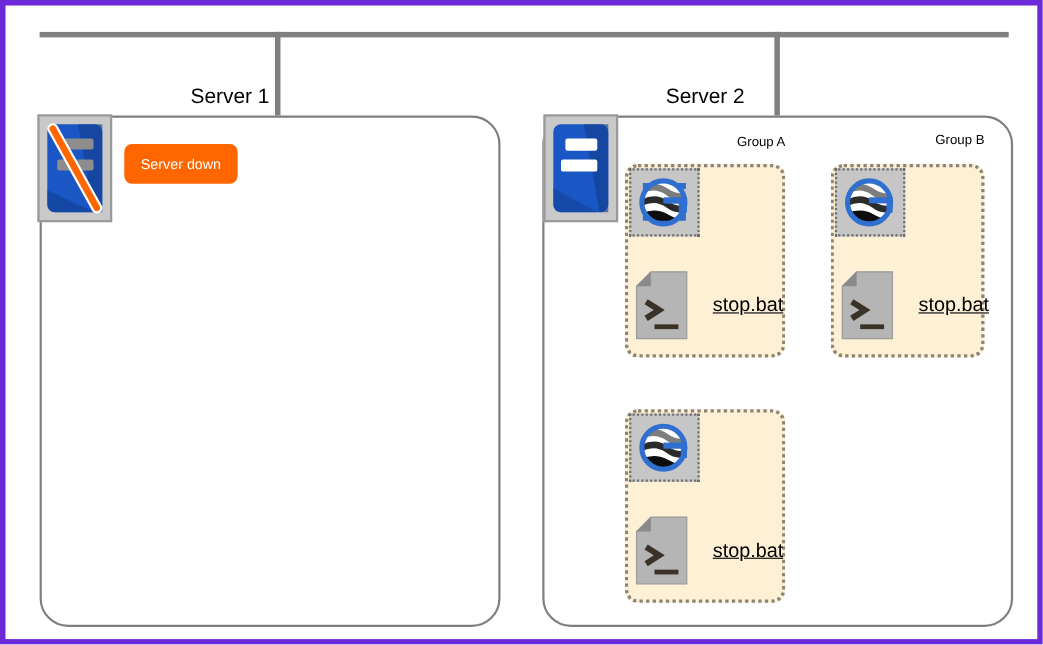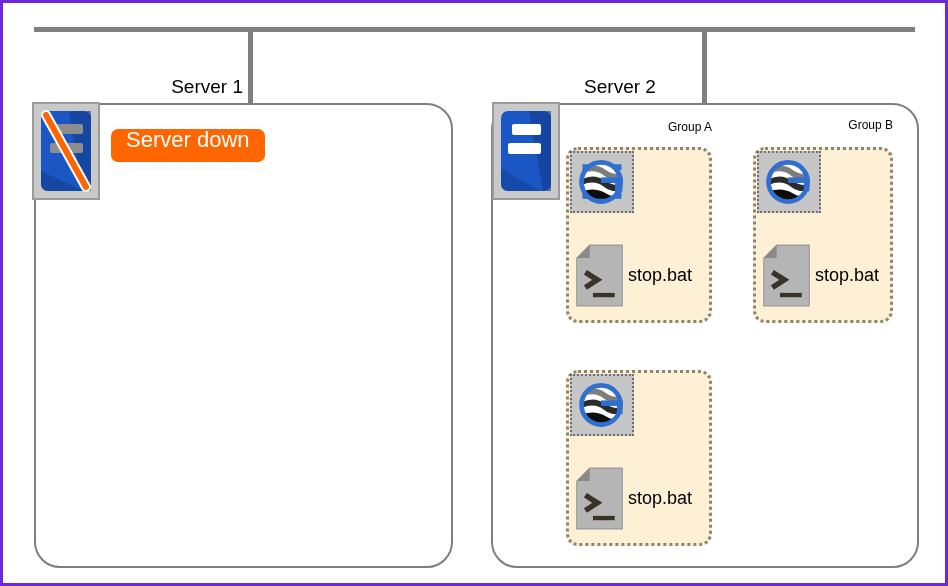--- a/index.html
+++ b/index.html
@@ -6,21 +6,21 @@
   body{
     font-family:"Liberation Sans","DejaVu Sans",sans-serif;
     -webkit-font-smoothing:antialiased;
   }
   #canvas{
     position:relative;
     width:948px;
     height:586px;
     background:#ffffff;
     box-sizing:border-box;
-    border:3px solid #6d28d9;
+    border:5px solid #6d28d9;
     overflow:hidden;
   }
 
   
   .bus-line{
     position:absolute;
     background:#7f7f7f;
   }
   #bus-horizontal{ left:31px; top:24px; width:881px; height:5px; }
   #drop-server1{ left:245px; top:24px; width:5px; height:76px; }
@@ -38,21 +38,21 @@
   #server2-box{ left:488px; top:100px; width:428px; height:465px; }
 
   .server-label{
     position:absolute;
     font-size:19px;
     color:#000000;
     white-space:nowrap;
     text-align:right;
   }
   #server1-label{ left:80px;  top:73px; width:160px; }
-  #server2-label{ left:540px; top:73px; width:154px;text-align:center; }
+  #server2-label{ left:518px; top:73px; width:154px; }
 
   
   .server-icon{
     position:absolute;
     width:68px;
     height:98px;
     background:#c9c9c9;
     border:2px solid #9a9a9a;
     box-sizing:border-box;
     padding:5px;
@@ -61,23 +61,23 @@
   #server2-icon{ left:489px; top:99px; }
   .server-icon svg{ display:block; width:100%; height:100%; }
 
   
   .status-badge{
     position:absolute;
     left:108px;
     top:126px;
     background:#ff6600;
     color:#ffffff;
-    font-size:22px;
+    font-size:13px;
     line-height:1;
-    padding:0 15px 11px 15px;
+    padding:12px 15px 11px 15px;
     border-radius:7px;
     white-space:nowrap;
   }
 
   
   .group-box{
     position:absolute;
     background:#fdf0d5;
     border:3px dotted #8c8575;
     border-radius:12px;
@@ -111,21 +111,22 @@
   #globe-a{ left:567px; top:148px; }
   #globe-b{ left:754px; top:148px; }
   #globe-c{ left:567px; top:371px; }
   .globe-icon svg{ display:block; width:100%; height:100%; }
 
   
   .file-row{
     position:absolute;
     display:flex;
     align-items:center;
-    gap:4px;
+    gap:22px;
+    text-decoration:underline;
   }
   #file-a{ left:572px; top:241px; }
   #file-b{ left:759px; top:241px; }
   #file-c{ left:572px; top:464px; }
   .file-icon{ width:49px; height:63px; display:block; flex:none; }
   .file-name{
     font-size:18px;
     color:#000000;
     white-space:nowrap;
   }

